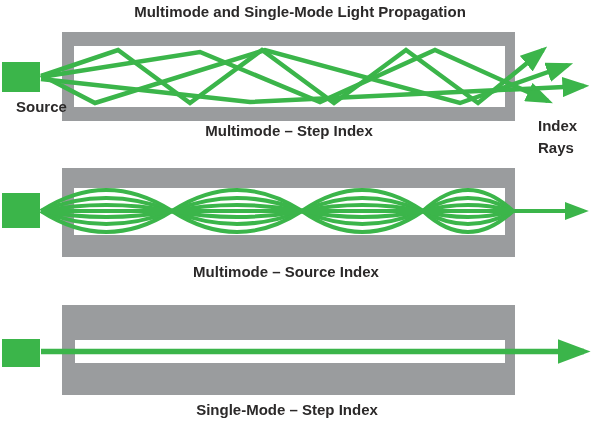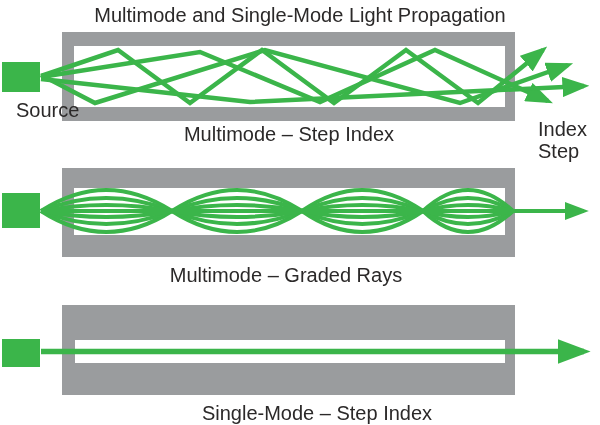--- a/index.html
+++ b/index.html
@@ -7,32 +7,33 @@
     width: 600px; height: 425px;
     background: var(--background, #ffffff);
     font-family: "Liberation Sans", sans-serif;
     overflow: hidden;
   }
   .stage { position: relative; width: 600px; height: 425px; }
   .stage svg { position: absolute; left: 0; top: 0; }
   .txt {
     position: absolute;
     color: var(--text, #2b2929);
-    font-size: 20px;
+    font-size: 15px;
     line-height: 1.1;
     white-space: nowrap;
+    font-weight: bold;
   }
   .title-txt { left: 0; right: 0; top: 4px; text-align: center; }
   .source-txt { left: 16px; top: 99px; }
   .light-txt { left: 538px; top: 118px; }
   .rays-txt  { left: 538px; top: 140px; }
   .fiber-label { transform: translateX(-50%); }
   .lbl1 { left: 289px; top: 123px; }
   .lbl2 { left: 286px; top: 264px; }
-  .lbl3 { left: 287px; top: 402px; margin-left: 30px; }
+  .lbl3 { left: 287px; top: 402px; }
   .cladding { fill: var(--gray, #9a9c9e); }
   .core { fill: var(--background, #ffffff); }
   .source-rect { fill: var(--green, #3bb54a); }
   .ray { stroke: var(--green, #3bb54a); fill: none; stroke-width: 4.5; stroke-linejoin: miter; }
   .ray-thin { stroke-width: 4; }
   .ray-thick { stroke-width: 5.5; }
   .arrowhead { fill: var(--green, #3bb54a); }
 </style>
 </head>
 <body>
@@ -77,18 +78,18 @@
       <rect class="cladding" x="62" y="305" width="453" height="90"></rect>
       <rect class="core" x="75" y="340" width="430" height="23"></rect>
     </g>
     <rect class="source-rect" x="2" y="339" width="38" height="28"></rect>
     <line class="ray ray-thick" marker-end="url(#ah)" x1="41" y1="351.5" x2="584" y2="351.5"></line>
   </svg>
 
   <div class="txt title-txt">Multimode and Single-Mode Light Propagation</div>
   <div class="txt source-txt">Source</div>
   <div class="txt light-txt">Index</div>
-  <div class="txt rays-txt">Step</div>
+  <div class="txt rays-txt">Rays</div>
   <div class="txt fiber-label lbl1">Multimode – Step Index</div>
-  <div class="txt fiber-label lbl2">Multimode – Graded Rays</div>
+  <div class="txt fiber-label lbl2">Multimode – Source Index</div>
   <div class="txt fiber-label lbl3">Single-Mode – Step Index</div>
 
 </div>
 
 </body></html>

